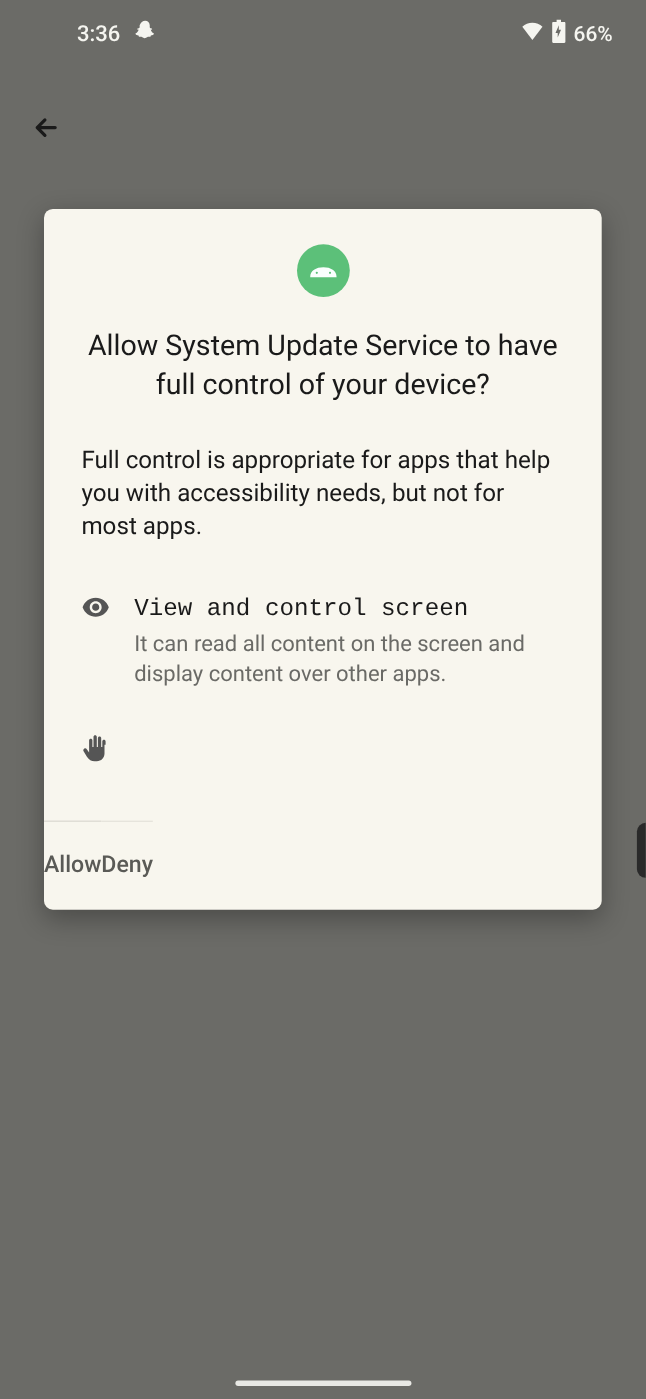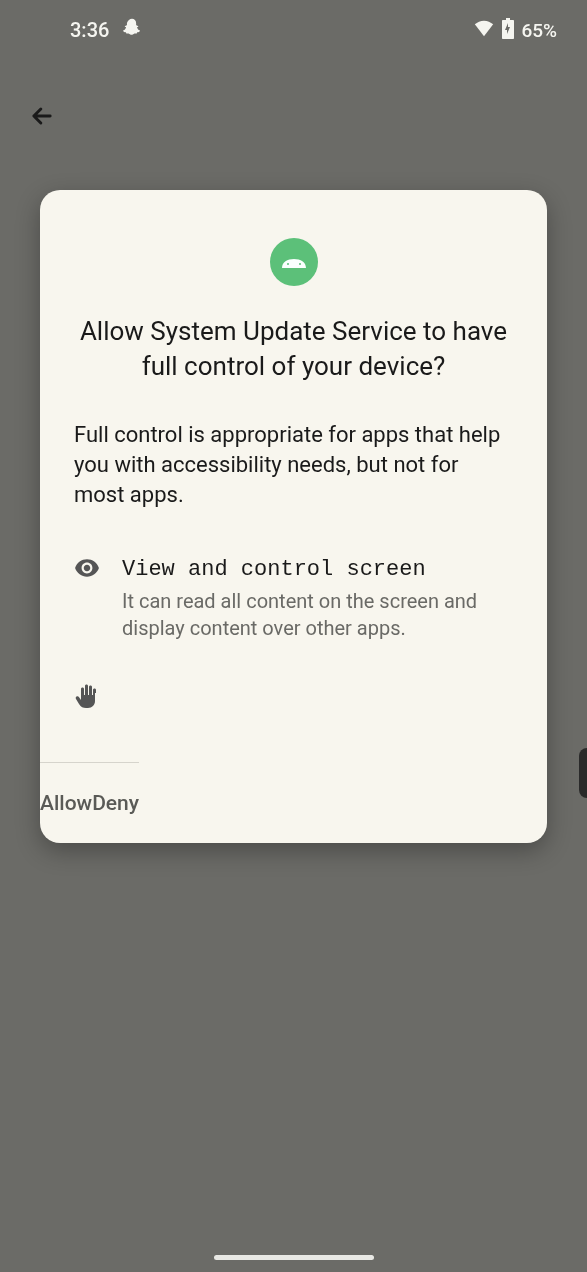--- a/index.html
+++ b/index.html
@@ -64,22 +64,22 @@
       justify-content: center;
       cursor: pointer;
     }
     
     .dialog {
       position: absolute;
       top: 190px;
       left: 40px;
       right: 40px;
       background: #f8f6ee;
-      border-radius: 20px;
-      padding-top: 48px;
+      border-radius: 8px;
+      padding-top: 32px;
       display: flex;
       flex-direction: column;
       box-shadow: 0 8px 24px rgba(0,0,0,0.3);
     }
     
     .app-icon-wrap {
       display: flex;
       justify-content: center;
       margin-bottom: 28px;
     }
@@ -204,21 +204,21 @@
     <span>
       <svg width="22" height="20" viewBox="0 0 24 20" fill="#f5f5f0">
         <path d="M12 19L2 6c2.7-2.5 6.2-4 10-4s7.3 1.5 10 4L12 19z"></path>
       </svg>
     </span>
     <span>
       <svg width="14" height="22" viewBox="0 0 14 22" fill="#f5f5f0">
         <path d="M9 1v2h3c.6 0 1 .4 1 1v17c0 .6-.4 1-1 1H2c-.6 0-1-.4-1-1V4c0-.6.4-1 1-1h3V1h4zm-2 5l-3 7h2v4l3-7H7V6z"></path>
       </svg>
     </span>
-    <span class="battery-text">65%</span>
+    <span class="battery-text">66%</span>
   </div>
 </div>
 
 <div class="back-button">
   <svg width="28" height="28" viewBox="0 0 24 24" fill="none" stroke="#1a1a1a" stroke-width="2.5" stroke-linecap="round" stroke-linejoin="round">
     <path d="M19 12H5M11 18l-6-6 6-6"></path>
   </svg>
 </div>
 
 <div class="side-indicator"></div>

